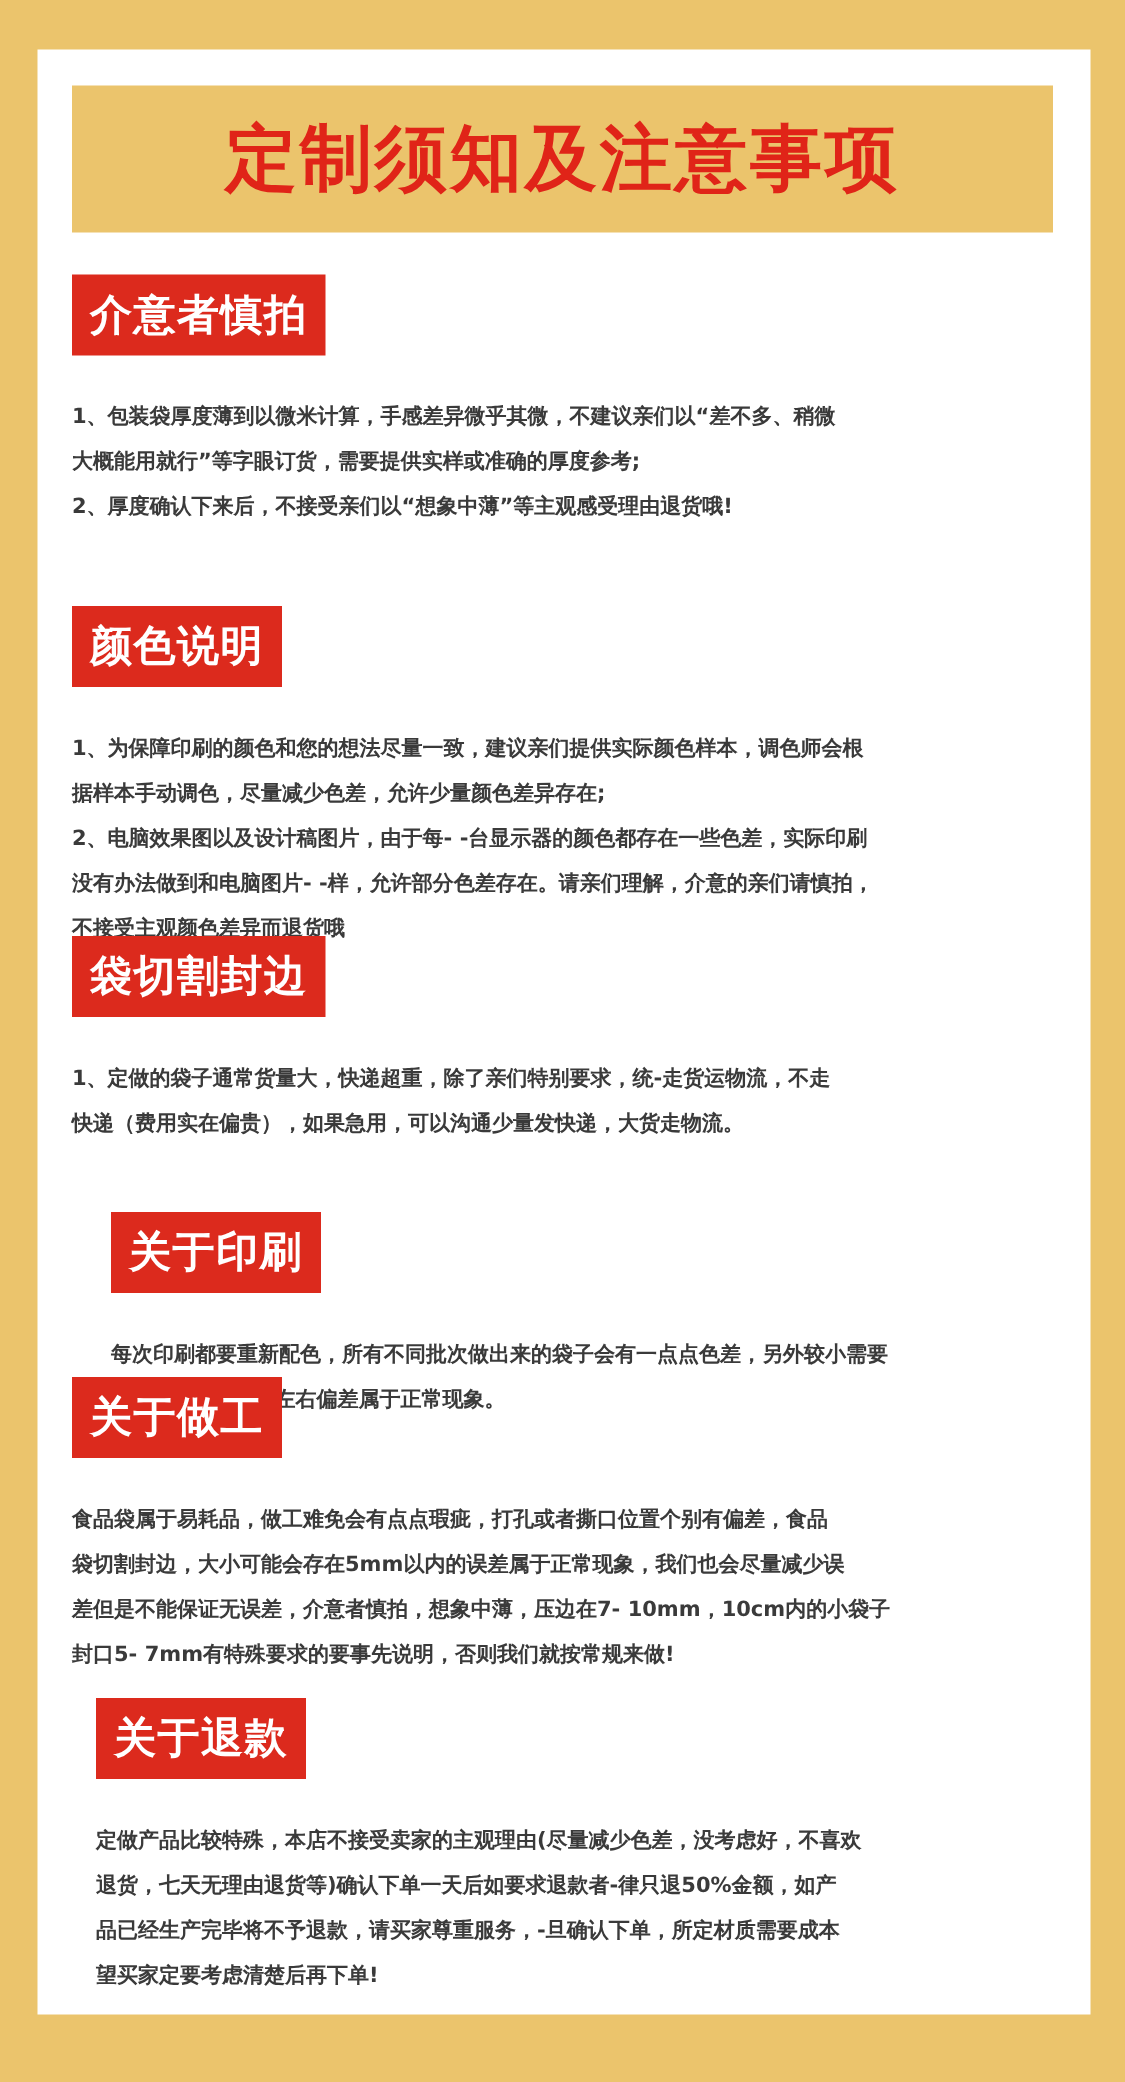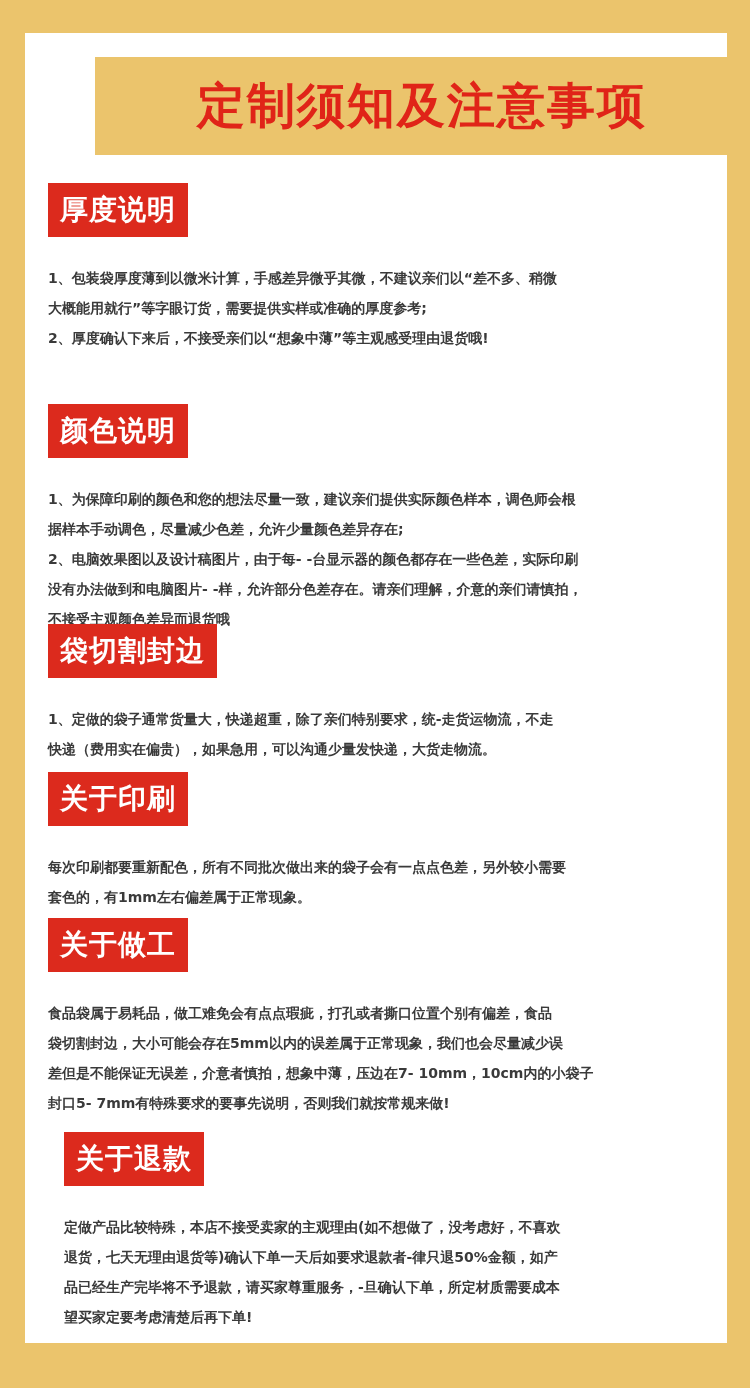--- a/index.html
+++ b/index.html
@@ -25,38 +25,37 @@
   .banner {
     position: absolute;
     left: 48px;
     top: 57px;
     width: 654px;
     height: 98px;
     background: #ebc46c;
     display: flex;
     align-items: center;
     justify-content: center;
-    margin-left: 47px;
   }
   .banner-title {
     color: #e02418;
     font-size: 48px;
     font-weight: bold;
     letter-spacing: 2px;
     white-space: nowrap;
   }
   .section {
     position: absolute;
     left: 48px;
     width: 662px;
   }
   .section-thickness   { top: 183px; }
   .section-color       { top: 404px; }
   .section-shipping    { top: 624px; }
-  .section-printing    { top: 772px; }
+  .section-printing    { top: 808px; margin-left: 26px; }
   .section-workmanship { top: 918px; }
   .section-refund      { top: 1132px; margin-left: 16px; }
   .badge {
     display: inline-block;
     min-width: 113px;
     height: 54px;
     line-height: 54px;
     padding: 0 12px;
     background: #dc2a1d;
     color: #ffffff;
@@ -77,21 +76,21 @@
 </head>
 <body>
 
 <div class="screen">
   <div class="panel"></div>
   <div class="banner">
     <div class="banner-title">定制须知及注意事项</div>
   </div>
   <div id="sections-root">
   <div class="section section-thickness">
-    <div class="badge">厚度说明</div>
+    <div class="badge">介意者慎拍</div>
     <p class="body-text">1、包装袋厚度薄到以微米计算，手感差异微乎其微，不建议亲们以“差不多、稍微
 大概能用就行”等字眼订货，需要提供实样或准确的厚度参考;
 2、厚度确认下来后，不接受亲们以“想象中薄”等主观感受理由退货哦!</p>
   </div>
 
   <div class="section section-color">
     <div class="badge">颜色说明</div>
     <p class="body-text">1、为保障印刷的颜色和您的想法尽量一致，建议亲们提供实际颜色样本，调色师会根
 据样本手动调色，尽量减少色差，允许少量颜色差异存在;
 2、电脑效果图以及设计稿图片，由于每- -台显示器的颜色都存在一些色差，实际印刷
@@ -114,19 +113,19 @@
   <div class="section section-workmanship">
     <div class="badge">关于做工</div>
     <p class="body-text">食品袋属于易耗品，做工难免会有点点瑕疵，打孔或者撕口位置个别有偏差，食品
 袋切割封边，大小可能会存在5mm以内的误差属于正常现象，我们也会尽量减少误
 差但是不能保证无误差，介意者慎拍，想象中薄，压边在7- 10mm，10cm内的小袋子
 封口5- 7mm有特殊要求的要事先说明，否则我们就按常规来做!</p>
   </div>
 
   <div class="section section-refund">
     <div class="badge">关于退款</div>
-    <p class="body-text">定做产品比较特殊，本店不接受卖家的主观理由(如不想做了，没考虑好，不喜欢
+    <p class="body-text">定做产品比较特殊，本店不接受卖家的主观理由(尽量减少色差，没考虑好，不喜欢
 退货，七天无理由退货等)确认下单一天后如要求退款者-律只退50%金额，如产
 品已经生产完毕将不予退款，请买家尊重服务，-旦确认下单，所定材质需要成本
 望买家定要考虑清楚后再下单!</p>
   </div>
 </div>
 </div>
 
 </body></html>

